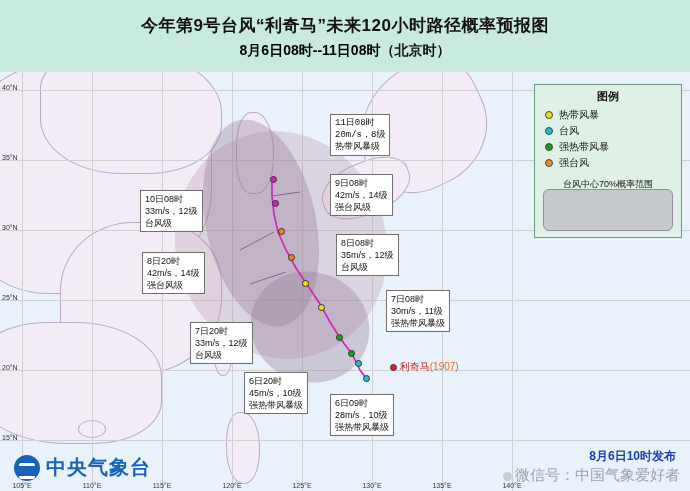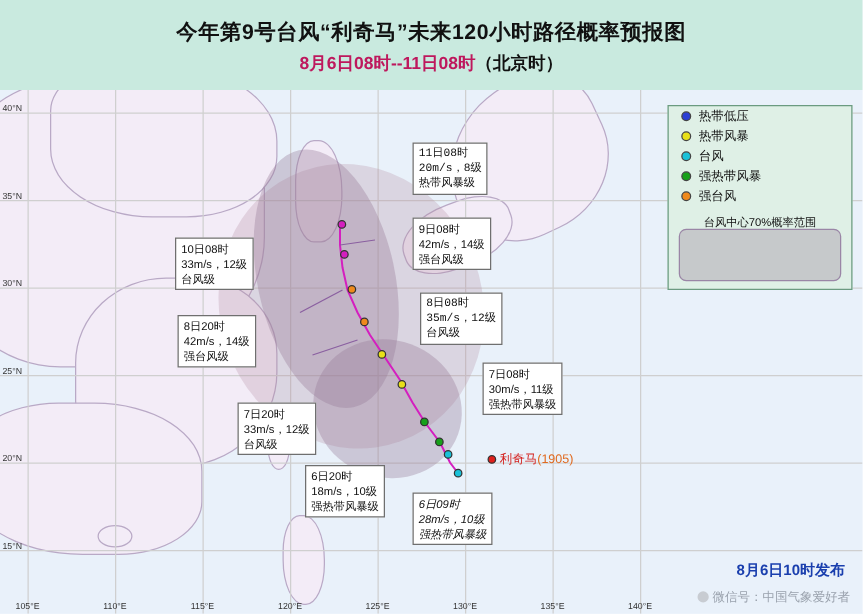--- a/index.html
+++ b/index.html
@@ -17,21 +17,21 @@
     background:#c9eadf;
   }
   .title-line1{
     position:absolute;left:0;top:14px;width:690px;text-align:center;
     font-size:17px;font-weight:bold;color:#111;letter-spacing:0.5px;
   }
   .title-line2{
     position:absolute;left:0;top:42px;width:690px;text-align:center;
     font-size:14px;font-weight:bold;color:#111;
   }
-  .title-line2 .red{color:#be185d;}
+  .title-line2 .red{color:#000000;}
 
   
   .map{
     position:absolute;left:0;top:72px;width:690px;height:419px;
     background:#eef3fb;
     overflow:hidden;
   }
   .sea{position:absolute;left:0;top:0;width:690px;height:419px;background:#e9f1fa;}
   .land{
     position:absolute;
@@ -120,21 +120,21 @@
   }
   .logo-mark:after{
     content:"";position:absolute;left:5px;top:8px;width:16px;height:10px;
     border-top:3px solid #fff;border-bottom:3px solid #fff;border-radius:2px;
   }
   .logo-text{font-size:20px;font-weight:bold;color:#1863b5;letter-spacing:1px;}
   .issue{
     position:absolute;right:14px;bottom:26px;font-size:12px;color:#1a3fae;font-weight:bold;
   }
   .watermark{
-    position:absolute;right:10px;bottom:6px;font-size:10px;color:#9aa2ad;
+    position:absolute;right:10px;bottom:6px;font-size:15px;color:#9aa2ad;
   }
   .wm-dot{
     display:inline-block;width:9px;height:9px;border-radius:50%;
     background:#c8ccd2;margin-right:3px;vertical-align:-1px;
   }
 </style>
 </head>
 <body>
 
 <div id="root">
@@ -210,36 +210,36 @@
     <div class="pt green" style="left:336px;top:262px;"></div>
     <div class="pt yellow" style="left:318px;top:232px;"></div>
     <div class="pt yellow" style="left:302px;top:208px;"></div>
     <div class="pt orange" style="left:288px;top:182px;"></div>
     <div class="pt orange" style="left:278px;top:156px;"></div>
     <div class="pt magenta" style="left:272px;top:128px;"></div>
     <div class="pt magenta" style="left:270px;top:104px;"></div>
 
     <div class="tyname" style="left:390px;top:288px;">
       <span class="pt red" style="position:relative;display:inline-block;left:0;top:1px;"></span>
-      <span>利奇马</span><span class="num">(1905)</span>
+      <span>利奇马</span><span class="num">(1907)</span>
     </div>
 
     <div class="callout" style="left:330px;top:42px;font-family:Liberation Mono, monospace;">
       <div>11日08时</div>
       <div>20m/s，8级</div>
       <div>热带风暴级</div>
     </div>
 
     <div class="callout" style="left:330px;top:102px;">
       <div>9日08时</div>
       <div>42m/s，14级</div>
       <div>强台风级</div>
     </div>
 
-    <div class="callout" style="left:336px;top:162px;font-family:Liberation Mono, monospace;">
+    <div class="callout" style="left:336px;top:162px;">
       <div>8日08时</div>
       <div>35m/s，12级</div>
       <div>台风级</div>
     </div>
 
     <div class="callout" style="left:140px;top:118px;">
       <div>10日08时</div>
       <div>33m/s，12级</div>
       <div>台风级</div>
     </div>
@@ -257,36 +257,33 @@
     </div>
 
     <div class="callout" style="left:386px;top:218px;">
       <div>7日08时</div>
       <div>30m/s，11级</div>
       <div>强热带风暴级</div>
     </div>
 
     <div class="callout" style="left:244px;top:300px;">
       <div>6日20时</div>
-      <div>18m/s，10级</div>
+      <div>45m/s，10级</div>
       <div>强热带风暴级</div>
     </div>
 
-    <div class="callout" style="left:330px;top:322px;font-style:italic;">
+    <div class="callout" style="left:330px;top:322px;">
       <div>6日09时</div>
       <div>28m/s，10级</div>
       <div>强热带风暴级</div>
     </div>
 
     <div class="legend">
-
-      <div class="legend-row">
-        <span class="ldot" style="background:#2b3fd4;"></span>
-        <span>热带低压</span>
-      </div>
+      <div class="legend-title">图例</div>
+
       <div class="legend-row">
         <span class="ldot" style="background:#e8e018;"></span>
         <span>热带风暴</span>
       </div>
       <div class="legend-row">
         <span class="ldot" style="background:#19c1d8;"></span>
         <span>台风</span>
       </div>
       <div class="legend-row">
         <span class="ldot" style="background:#17a01a;"></span>
@@ -297,20 +294,24 @@
         <span>强台风</span>
       </div>
 
       <div style="position:relative;margin-top:18px;">
         <div class="legend-cone">
           <div class="legend-cone-label">台风中心70%概率范围</div>
         </div>
       </div>
     </div>
 
+    <div class="logo">
+      <div class="logo-mark"></div>
+      <div class="logo-text">中央气象台</div>
+    </div>
 
     <div class="issue">8月6日10时发布</div>
 
     <div class="watermark">
       <span class="wm-dot"></span><span>微信号：中国气象爱好者</span>
     </div>
   </div>
 </div>
 
 </body></html>

